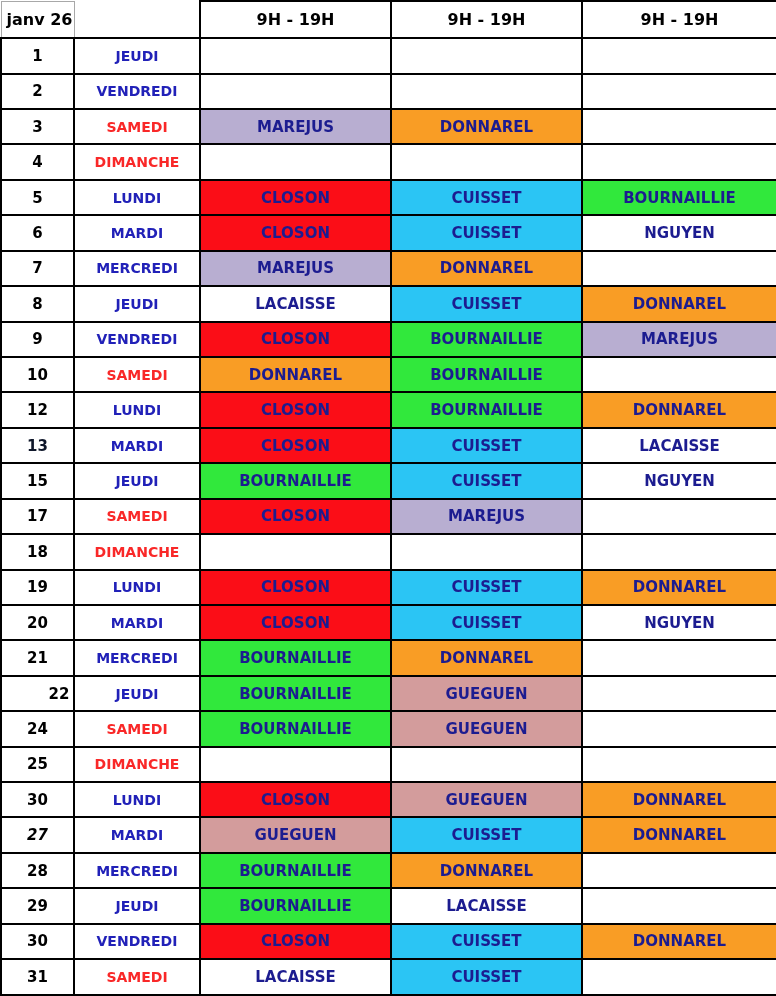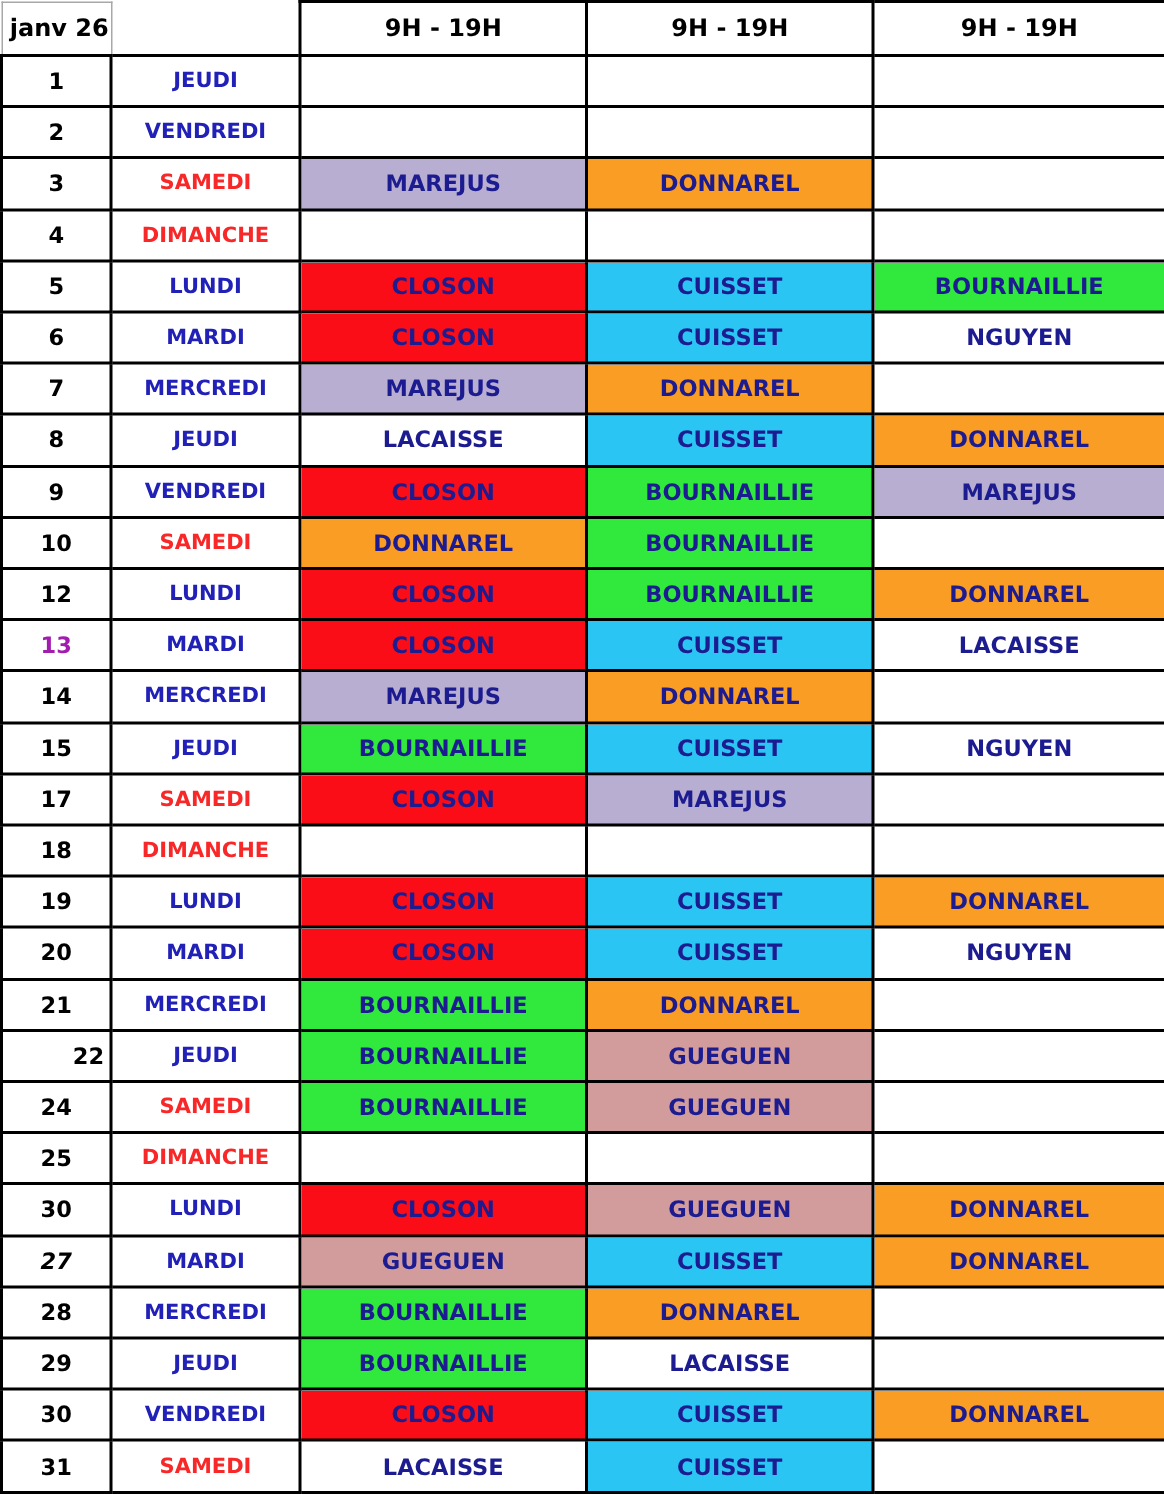--- a/index.html
+++ b/index.html
@@ -150,32 +150,25 @@
           <td class="c-shift" style="background: rgb(255, 255, 255); color: rgb(28, 28, 144);"></td>
         </tr>
         <tr>
           <td class="c-num" style="color: rgb(0, 0, 0);">12</td>
           <td class="c-day" style="color: rgb(33, 33, 184);">LUNDI</td>
           <td class="c-shift" style="background: rgb(251, 13, 23); color: rgb(28, 28, 144);">CLOSON</td>
           <td class="c-shift" style="background: rgb(49, 232, 60); color: rgb(28, 28, 144);">BOURNAILLIE</td>
           <td class="c-shift" style="background: rgb(249, 157, 37); color: rgb(28, 28, 144);">DONNAREL</td>
         </tr>
         <tr>
-          <td class="c-num" style="color: #a21caf; margin-left: 12px;">13</td>
-          <td class="c-day" style="color: rgb(33, 33, 184);">MARDI</td>
-          <td class="c-shift" style="background: rgb(251, 13, 23); color: rgb(28, 28, 144);">CLOSON</td>
-          <td class="c-shift" style="background: rgb(43, 197, 244); color: rgb(28, 28, 144);">CUISSET</td>
-          <td class="c-shift" style="background: rgb(255, 255, 255); color: rgb(28, 28, 144);">LACAISSE</td>
-        </tr>
-        <tr>
-          <td class="c-num" style="color: rgb(0, 0, 0);">14</td>
-          <td class="c-day" style="color: rgb(33, 33, 184);">MERCREDI</td>
-          <td class="c-shift" style="background: rgb(184, 174, 209); color: rgb(28, 28, 144);">MAREJUS</td>
-          <td class="c-shift" style="background: rgb(249, 157, 37); color: rgb(28, 28, 144);">DONNAREL</td>
-          <td class="c-shift" style="background: rgb(255, 255, 255); color: rgb(28, 28, 144);"></td>
+          <td class="c-num" style="color: #0f172a; margin-left: 12px;">13</td>
+          <td class="c-day" style="color: rgb(33, 33, 184);">MARDI</td>
+          <td class="c-shift" style="background: rgb(251, 13, 23); color: rgb(28, 28, 144);">CLOSON</td>
+          <td class="c-shift" style="background: rgb(43, 197, 244); color: rgb(28, 28, 144);">CUISSET</td>
+          <td class="c-shift" style="background: rgb(255, 255, 255); color: rgb(28, 28, 144);">LACAISSE</td>
         </tr>
         <tr>
           <td class="c-num" style="color: rgb(0, 0, 0);">15</td>
           <td class="c-day" style="color: rgb(33, 33, 184);">JEUDI</td>
           <td class="c-shift" style="background: rgb(49, 232, 60); color: rgb(28, 28, 144);">BOURNAILLIE</td>
           <td class="c-shift" style="background: rgb(43, 197, 244); color: rgb(28, 28, 144);">CUISSET</td>
           <td class="c-shift" style="background: rgb(255, 255, 255); color: rgb(28, 28, 144);">NGUYEN</td>
         </tr>
         <tr>
           <td class="c-num" style="color: rgb(0, 0, 0);">17</td>

